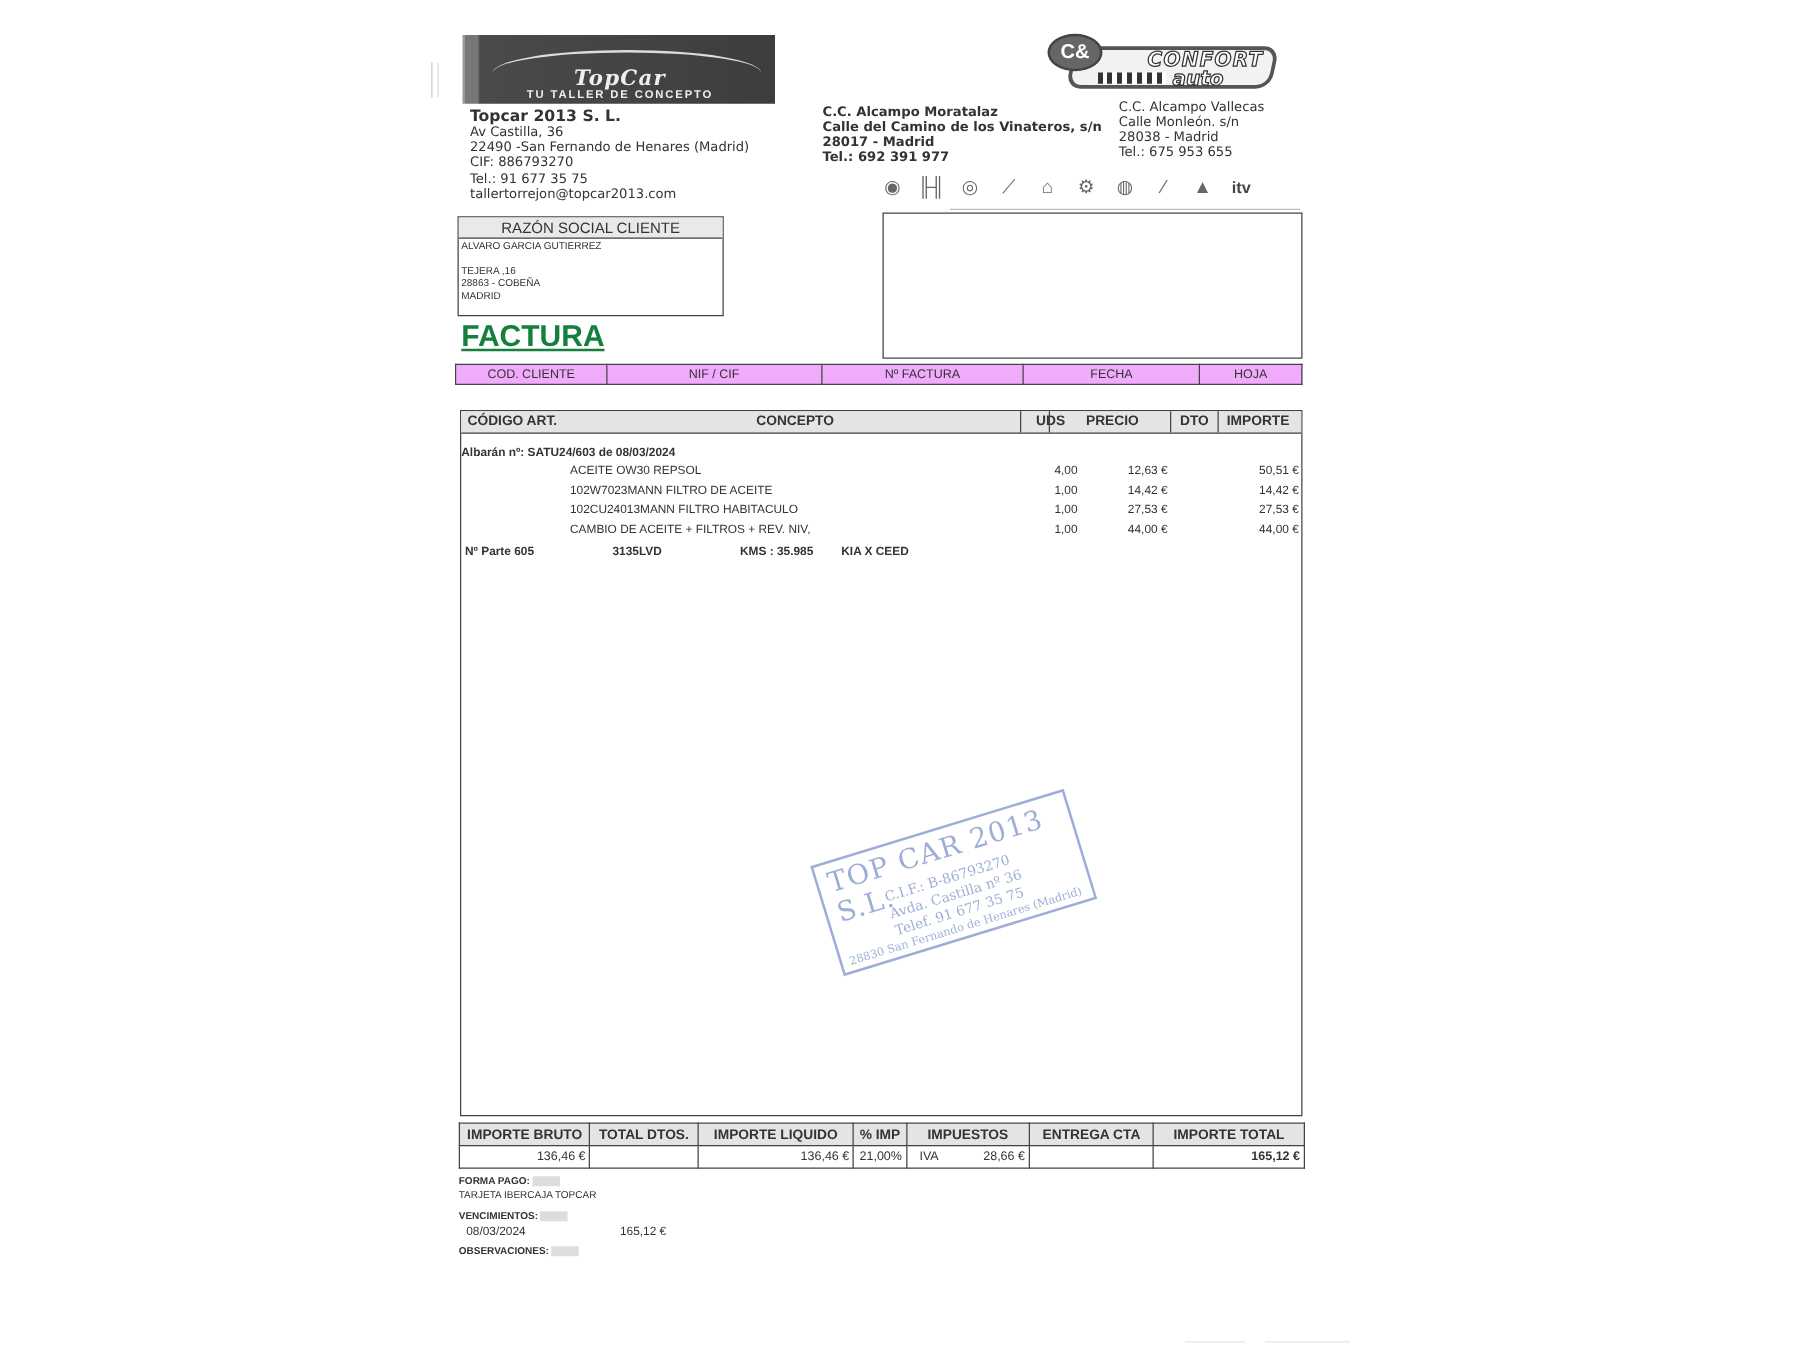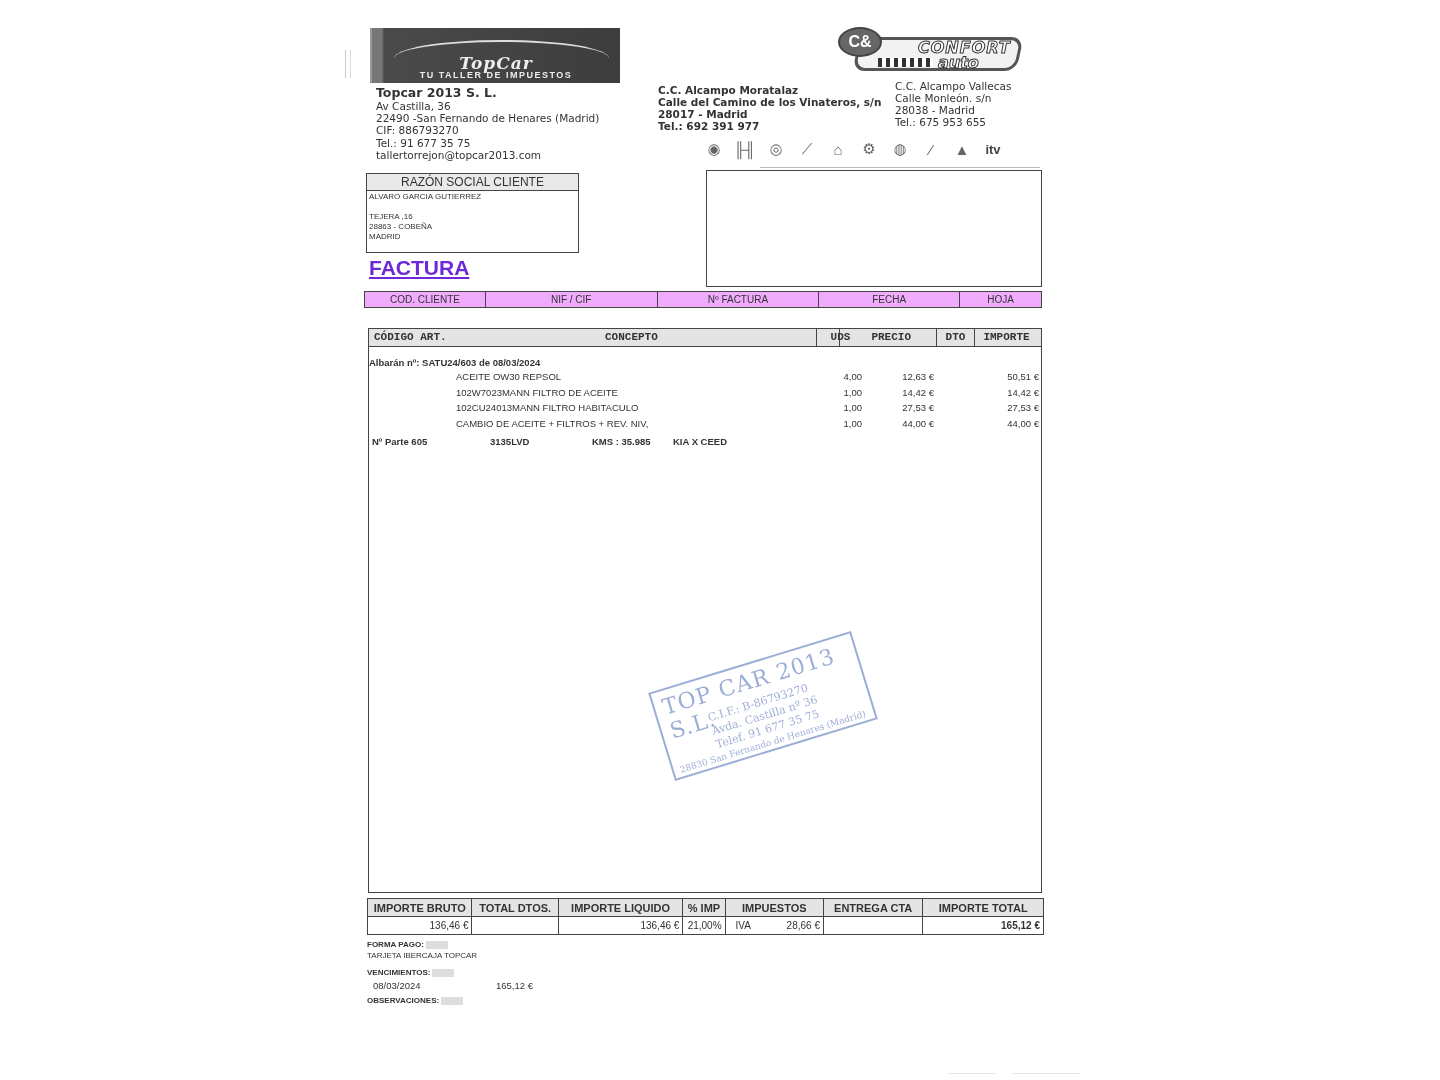--- a/index.html
+++ b/index.html
@@ -33,31 +33,31 @@
   .icons-rule { left: 760px; top: 167px; width: 280px; height: 1px; background: #bbb; }
 
   
   .client-box { left: 366px; top: 173px; width: 213px; height: 80px; border: 1.5px solid #444; }
   .client-box .head { height: 17px; border-bottom: 1.5px solid #444; background: #e9e9e9; text-align: center; font-size: 12px; line-height: 16px; color: #333; }
   .client-box .body { padding: 1px 2px; font-size: 8px; line-height: 10px; color: #333; }
   .client-box .body .gap { height: 10px; }
 
   .address-window { left: 706px; top: 170px; width: 336px; height: 117px; border: 1.5px solid #444; }
 
-  .factura-title { left: 369px; top: 256px; font-size: 21px; font-weight: bold; color: #6d28d9; text-decoration: underline; text-underline-offset: 2px; }
+  .factura-title { left: 369px; top: 256px; font-size: 24px; font-weight: bold; color: #15803d; text-decoration: underline; text-underline-offset: 2px; }
 
   
   table { border-collapse: collapse; }
   .info-table { left: 364px; top: 291px; width: 678px; }
   .info-table td { border: 1.5px solid #444; text-align: center; font-size: 10px; height: 16px; color: #333; }
   .info-table tr.h td { background: #f0abfc; }
 
   
   .lines-box { left: 368px; top: 328px; width: 674px; height: 565px; border: 1.5px solid #444; }
-  .lines-head { position: absolute; left: 0; top: 0; width: 100%; height: 18px; border-bottom: 1.5px solid #444; background: #e4e4e4; font-size: 11px; font-weight: bold; color: #333; font-family: Liberation Mono, monospace; }
+  .lines-head { position: absolute; left: 0; top: 0; width: 100%; height: 18px; border-bottom: 1.5px solid #444; background: #e4e4e4; font-size: 11px; font-weight: bold; color: #333; }
   .lines-head div { position: absolute; top: 0; height: 17px; line-height: 17px; }
   .lines-head .sep { border-left: 1.5px solid #444; }
 
   .albaran { left: 369px; top: 357px; font-size: 9.5px; font-weight: bold; color: #333; }
   .line-item { position: absolute; font-size: 9.5px; color: #333; }
   .line-item .desc { position: absolute; left: 456px; }
   .line-item .uds { position: absolute; left: 812px; width: 50px; text-align: right; }
   .line-item .precio { position: absolute; left: 870px; width: 64px; text-align: right; }
   .line-item .imp { position: absolute; left: 975px; width: 64px; text-align: right; }
   .parte { position: absolute; top: 436px; font-size: 9.5px; font-weight: bold; color: #333; }
@@ -84,21 +84,21 @@
   .scan-line { top: 1073px; height: 1px; background: #e6e6e6; }
 </style>
 </head>
 <body>
 
 <div class="abs left-mark"></div>
 
 <div class="abs topcar-logo">
   <div class="car-line"></div>
   <div class="brand">TopCar</div>
-  <div class="tagline">TU TALLER DE IMPUESTOS</div>
+  <div class="tagline">TU TALLER DE CONCEPTO</div>
 </div>
 
 <div class="abs company">
   <div class="name">Topcar 2013 S. L.</div>
   <div>Av Castilla, 36</div>
   <div>22490 -San Fernando de Henares (Madrid)</div>
   <div>CIF: 886793270</div>
   <div>Tel.: 91 677 35 75</div>
   <div>tallertorrejon@topcar2013.com</div>
 </div>

